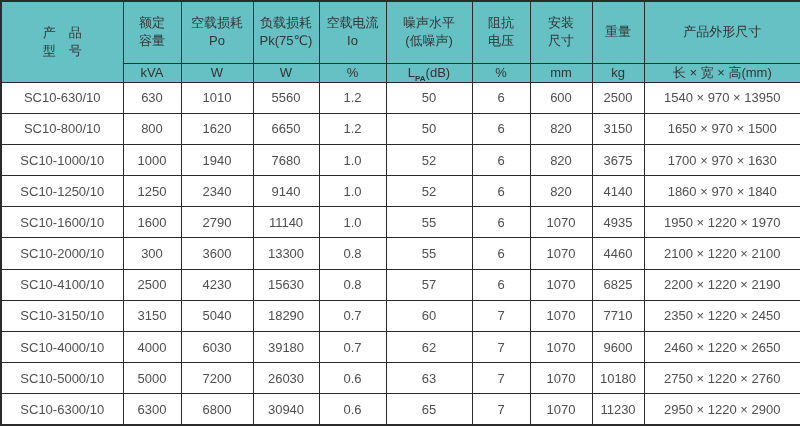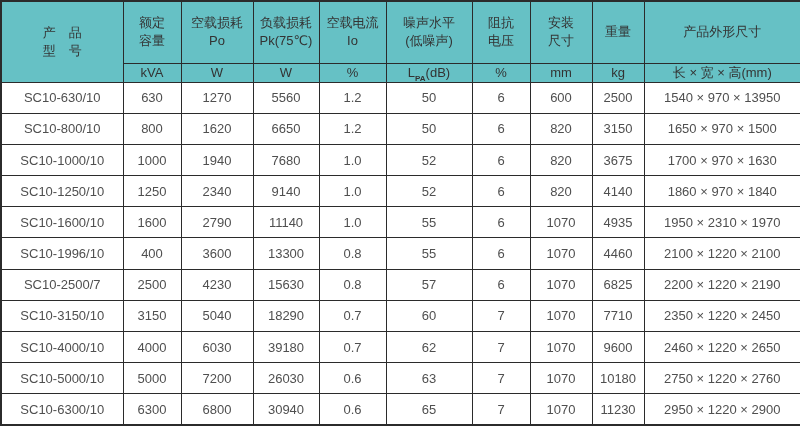--- a/index.html
+++ b/index.html
@@ -88,21 +88,21 @@
       <th>%</th>
       <th>mm</th>
       <th>kg</th>
       <th>长 × 宽 × 高(mm)</th>
     </tr>
   </thead>
   <tbody>
       <tr>
         <td>SC10-630/10</td>
         <td>630</td>
-        <td>1270</td>
+        <td>1010</td>
         <td>5560</td>
         <td>1.2</td>
         <td>50</td>
         <td>6</td>
         <td>600</td>
         <td>2500</td>
         <td>1540 × 970 × 13950</td>
       </tr>
       <tr>
         <td>SC10-800/10</td>
@@ -143,36 +143,36 @@
       <tr>
         <td>SC10-1600/10</td>
         <td>1600</td>
         <td>2790</td>
         <td>11140</td>
         <td>1.0</td>
         <td>55</td>
         <td>6</td>
         <td>1070</td>
         <td>4935</td>
-        <td>1950 × 2310 × 1970</td>
-      </tr>
-      <tr>
-        <td>SC10-1996/10</td>
-        <td>400</td>
+        <td>1950 × 1220 × 1970</td>
+      </tr>
+      <tr>
+        <td>SC10-2000/10</td>
+        <td>300</td>
         <td>3600</td>
         <td>13300</td>
         <td>0.8</td>
         <td>55</td>
         <td>6</td>
         <td>1070</td>
         <td>4460</td>
         <td>2100 × 1220 × 2100</td>
       </tr>
       <tr>
-        <td>SC10-2500/7</td>
+        <td>SC10-4100/10</td>
         <td>2500</td>
         <td>4230</td>
         <td>15630</td>
         <td>0.8</td>
         <td>57</td>
         <td>6</td>
         <td>1070</td>
         <td>6825</td>
         <td>2200 × 1220 × 2190</td>
       </tr>

